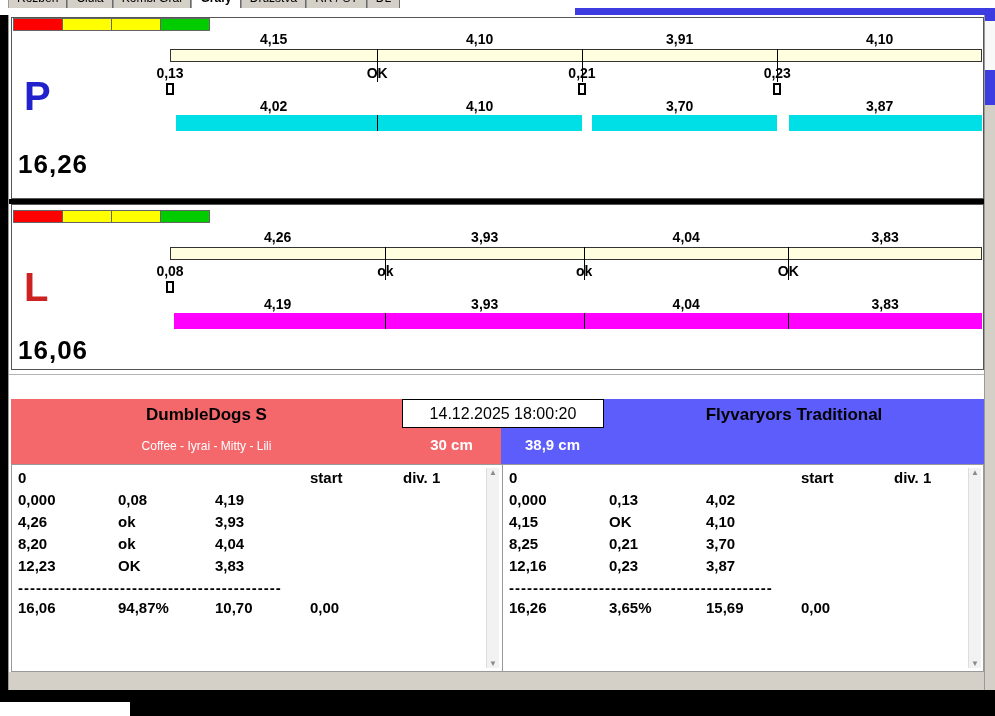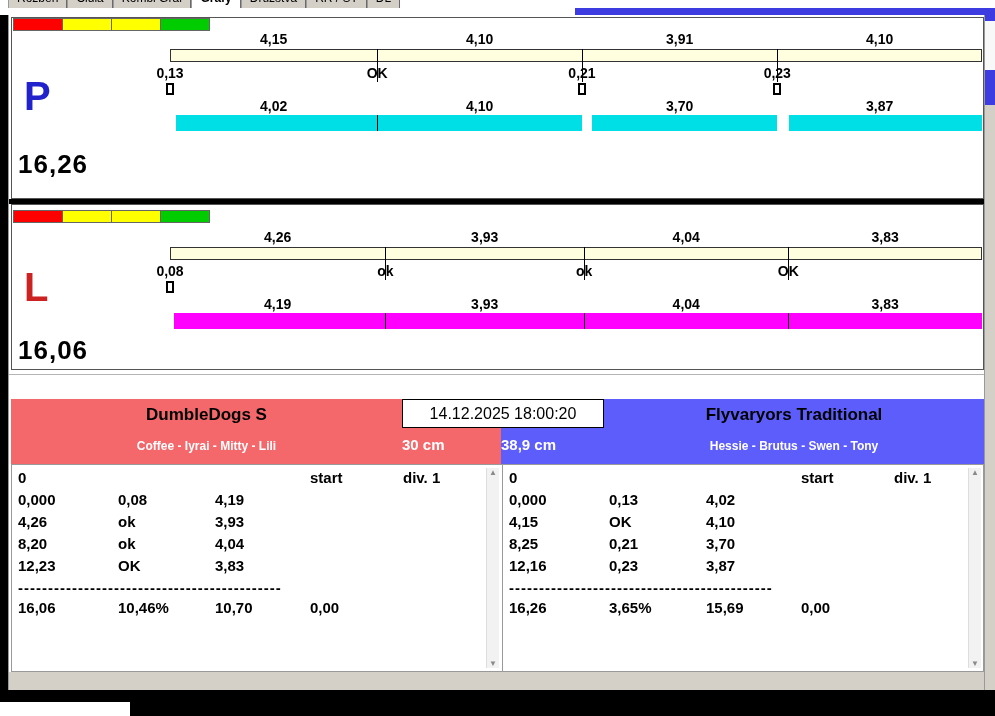--- a/index.html
+++ b/index.html
@@ -33,25 +33,25 @@
   .black-sep{position:absolute;left:0;top:184px;width:975px;height:5px;background:#000}
   .thinline{position:absolute;left:0;top:359px;width:975px;height:1px;background:#b4b4b4}
 
   
   .teamheader{position:absolute;left:2px;top:384px;width:973px;height:65px}
   .th-left{position:absolute;left:0;top:0;width:490px;height:65px}
   .th-right{position:absolute;left:490px;top:0;width:483px;height:65px}
   .tname{position:absolute;top:6px;font-weight:bold;font-size:17px;color:#000;text-align:center}
   .tname-left{left:0;width:391px}
   .tname-right{left:593px;width:380px}
-  .tdogs{position:absolute;top:40px;font-weight:bold;font-size:12px;color:#fff;text-align:center}
+  .tdogs{position:absolute;top:40px;font-weight:normal;font-size:12px;color:#fff;text-align:center}
   .tdogs-left{left:0;width:391px}
   .tdogs-right{left:593px;width:380px}
   .timestamp{position:absolute;left:391px;top:0;width:202px;height:29px;background:#fff;border:1px solid #000;font-size:16px;color:#000;text-align:center;line-height:27px;z-index:2}
-  .jheight{position:absolute;top:29px;height:36px;line-height:34px;color:#fff;font-weight:bold;font-size:15px}
+  .jheight{position:absolute;top:29px;height:36px;line-height:34px;text-align:center;color:#fff;font-weight:bold;font-size:15px}
   .height-left{left:391px;width:99px}
   .height-right{left:490px;width:103px}
 
   
   .tables{position:absolute;left:2px;top:449px;width:973px;height:208px;background:#fff;border:1px solid #999}
   .thalf{position:absolute;left:0;top:0;width:490px;height:100%}
   .thalf.right{left:490px;width:482px;border-left:1px solid #999}
   .trows{position:absolute;left:6px;top:4px;width:458px}
   .trow{height:22px;display:flex;font-size:15px;font-weight:bold;color:#000;white-space:pre}
   .c1{width:100px}.c2{width:97px}.c3{width:95px}.c4{width:93px}.c5{flex:1}
@@ -177,36 +177,35 @@
     </div>
 
     <div class="thinline"></div>
 
     <div class="teamheader">
       <div class="th-left" style="background: rgb(244, 104, 108);"></div>
       <div class="th-right" style="background: rgb(93, 93, 252);"></div>
       <div class="tname tname-left">DumbleDogs S</div>
       <div class="tdogs tdogs-left">Coffee - Iyrai - Mitty - Lili</div>
       <div class="tname tname-right">Flyvaryors Traditional</div>
-      <div class="tdogs tdogs-right">Hessie - Brutus - Swen - Tony</div>
       <div class="timestamp">14.12.2025 18:00:20</div>
       <div class="jheight height-left">30 cm</div>
       <div class="jheight height-right">38,9 cm</div>
     </div>
 
     <div class="tables">
       <div class="thalf">
         <div class="trows" id="table-left">
             <div class="trow thead"><span class="c1">0</span><span class="c2"></span><span class="c3"></span><span class="c4">start</span><span class="c5">div. 1</span></div>
             <div class="trow tdata"><span class="c1">0,000</span><span class="c2">0,08</span><span class="c3">4,19</span></div>
             <div class="trow tdata"><span class="c1">4,26</span><span class="c2">ok</span><span class="c3">3,93</span></div>
             <div class="trow tdata"><span class="c1">8,20</span><span class="c2">ok</span><span class="c3">4,04</span></div>
             <div class="trow tdata"><span class="c1">12,23</span><span class="c2">OK</span><span class="c3">3,83</span></div>
             <div class="dashrow">--------------------------------------------</div>
-            <div class="trow ttotals"><span class="c1">16,06</span><span class="c2">10,46%</span><span class="c3">10,70</span><span class="c4">0,00</span></div>
+            <div class="trow ttotals"><span class="c1">16,06</span><span class="c2">94,87%</span><span class="c3">10,70</span><span class="c4">0,00</span></div>
           </div>
         <div class="vscroll">
           <span>▲</span>
           <span>▼</span>
         </div>
       </div>
       <div class="thalf right">
         <div class="trows" id="table-right">
             <div class="trow thead"><span class="c1">0</span><span class="c2"></span><span class="c3"></span><span class="c4">start</span><span class="c5">div. 1</span></div>
             <div class="trow tdata"><span class="c1">0,000</span><span class="c2">0,13</span><span class="c3">4,02</span></div>

